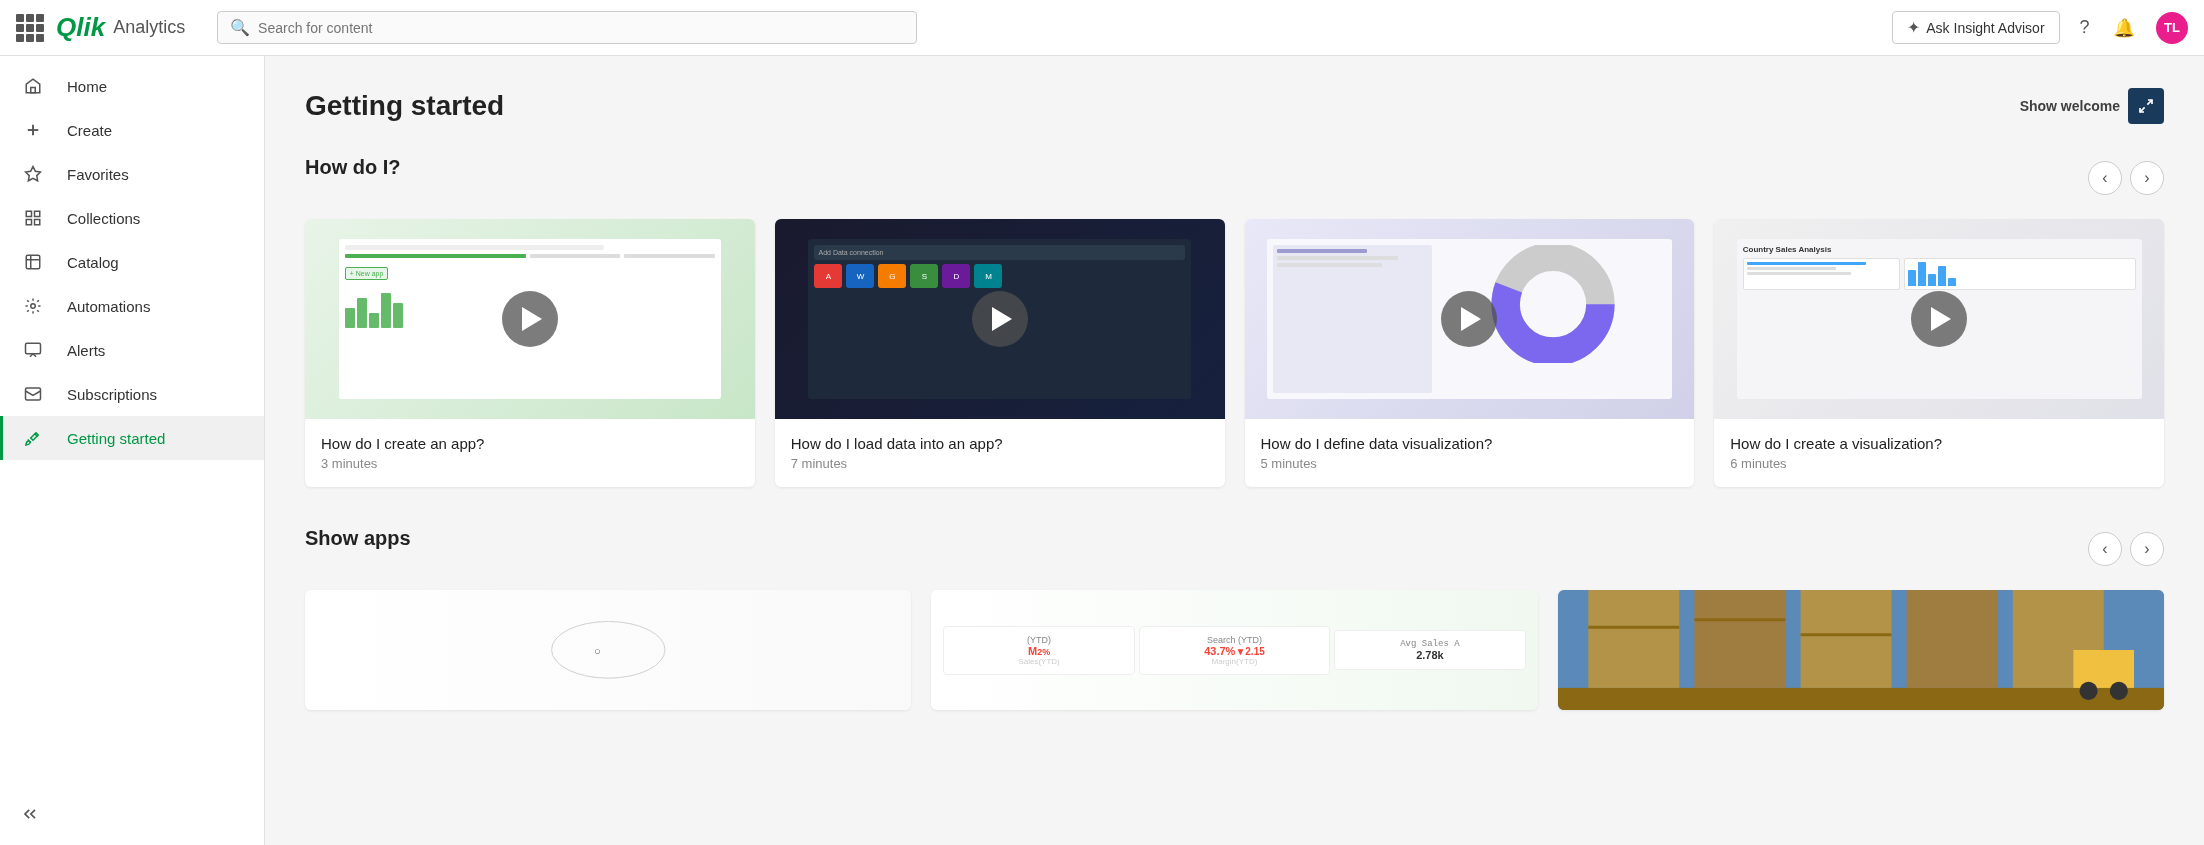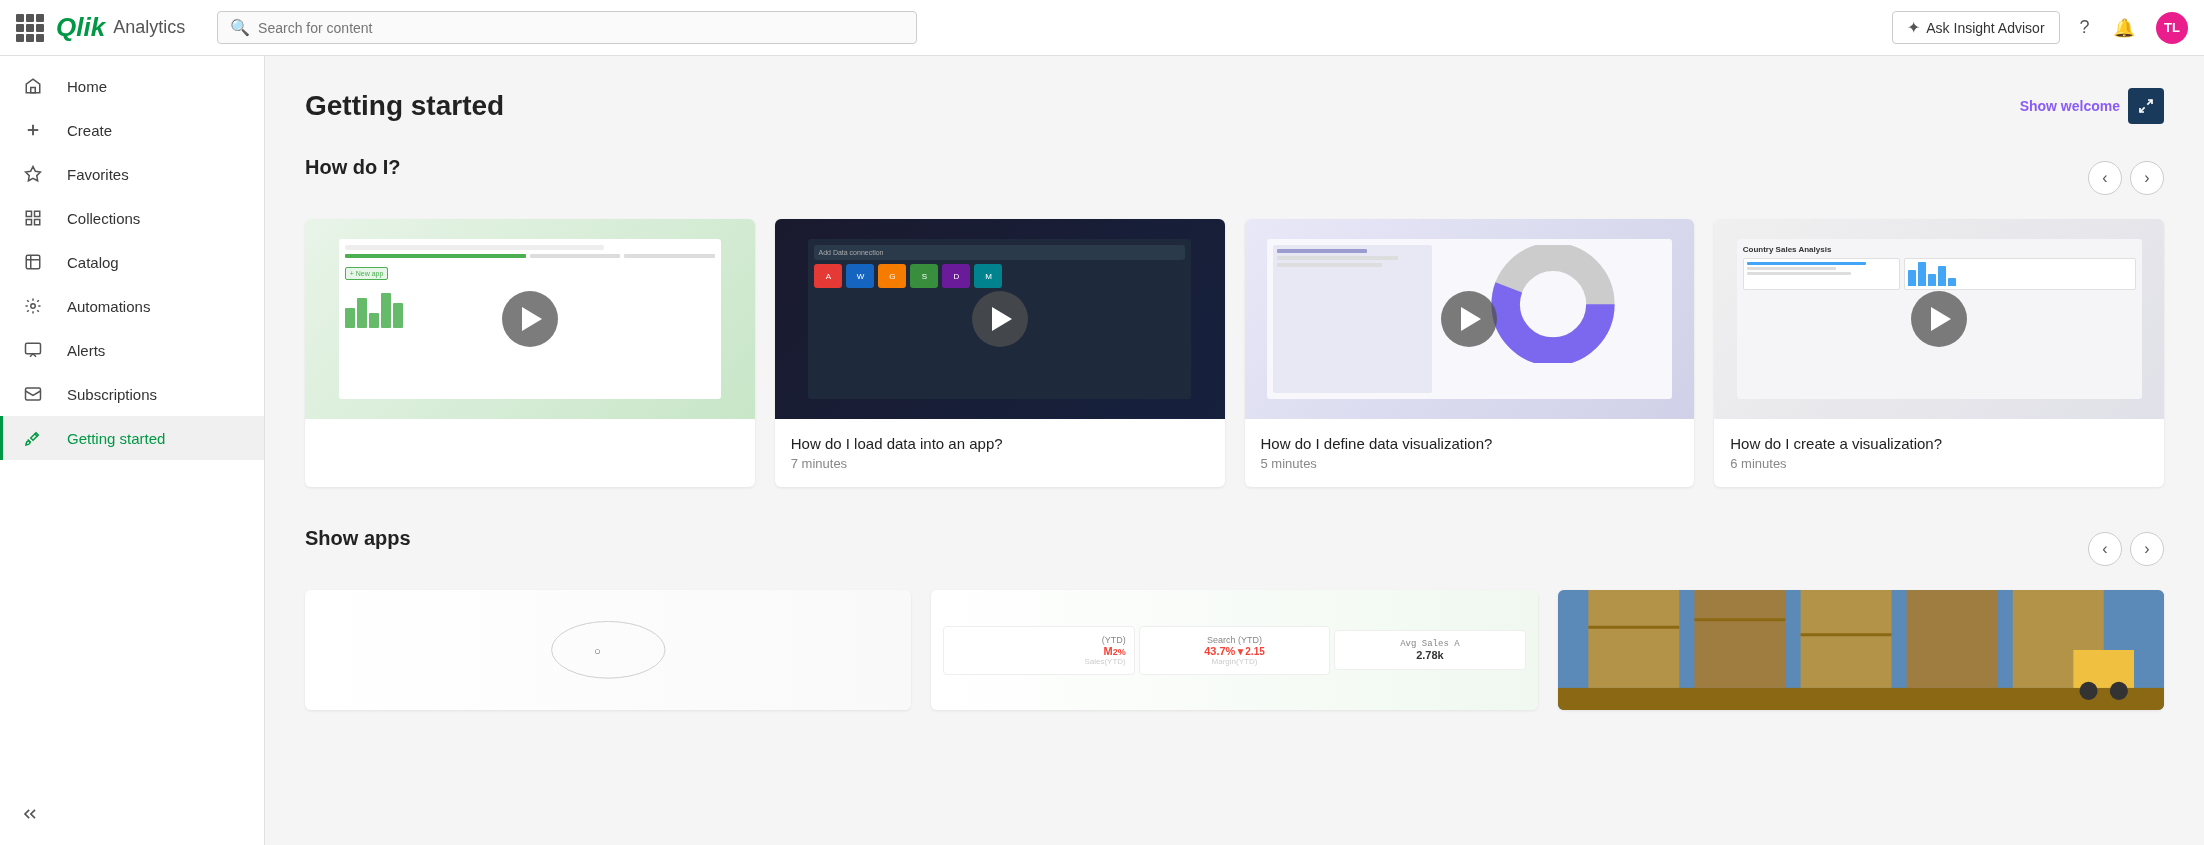--- a/index.html
+++ b/index.html
@@ -180,21 +180,21 @@
       align-items: center;
       justify-content: space-between;
     }
     .show-welcome-area {
       display: flex;
       align-items: center;
       gap: 8px;
     }
     .show-welcome-text {
       font-size: 14px;
-      color: #8b5cf6;
+      color: #404040;
       cursor: pointer;
     }
     .expand-btn {
       background: #1a3a5c;
       color: #fff;
       border: none;
       width: 36px;
       height: 36px;
       border-radius: 4px;
       display: flex;
@@ -511,20 +511,24 @@
                 <div style="width:10px;height:30px;background:#66bb6a;border-radius:1px"></div>
                 <div style="width:10px;height:15px;background:#66bb6a;border-radius:1px"></div>
                 <div style="width:10px;height:35px;background:#66bb6a;border-radius:1px"></div>
                 <div style="width:10px;height:25px;background:#66bb6a;border-radius:1px"></div>
               </div>
             </div>
             <div class="play-btn">
               <div class="play-triangle"></div>
             </div>
           </div>
+          <div class="video-card-body">
+            <div class="video-title">How do I create an app?</div>
+            <div class="video-duration">3 minutes</div>
+          </div>
         </div>
 
         <div class="video-card">
           <div class="video-thumb thumb-2">
             <div style="width:85%;height:80%;background:#1e293b;border-radius:3px;padding:6px;overflow:hidden;position:relative;">
               <div style="background:#2a3a4a;border-radius:3px;padding:4px;margin-bottom:4px;font-size:7px;color:#aaa;">Add Data connection</div>
               <div style="display:flex;gap:4px;flex-wrap:wrap;">
                 <div style="width:28px;height:24px;background:#e53935;border-radius:3px;display:flex;align-items:center;justify-content:center;font-size:8px;color:#fff;">A</div>
                 <div style="width:28px;height:24px;background:#1565c0;border-radius:3px;display:flex;align-items:center;justify-content:center;font-size:8px;color:#fff;">W</div>
                 <div style="width:28px;height:24px;background:#f57c00;border-radius:3px;display:flex;align-items:center;justify-content:center;font-size:8px;color:#fff;">G</div>
@@ -619,21 +623,21 @@
                 <ellipse cx="100" cy="40" rx="60" ry="30" fill="none" stroke="#ccc" stroke-width="1"></ellipse>
                 <ellipse cx="100" cy="40" rx="60" ry="30" fill="none" stroke="#e0e0e0" stroke-width="0.5" stroke-dasharray="4 4"></ellipse>
                 <text x="85" y="45" font-size="12" fill="#666">○</text>
               </svg>
             </div>
           </div>
         </div>
 
         <div class="demo-card demo-thumb-2">
           <div style="display:flex;gap:4px;padding:12px;height:100%;align-items:center;">
-            <div style="flex:1;background:#fff;border:1px solid #eee;padding:8px;border-radius:4px;text-align:right;">
+            <div style="flex:1;background:#fff;border:1px solid #eee;padding:8px;border-radius:4px;text-align:center;">
               <div style="font-size:9px;color:#888;">(YTD)</div>
               <div style="font-size:11px;font-weight:700;color:#f44336;">M<span style="font-size:9px">2%</span></div>
               <div style="font-size:8px;color:#ccc;">Sales(YTD)</div>
             </div>
             <div style="flex:1;background:#fff;border:1px solid #eee;padding:8px;border-radius:4px;text-align:center;">
               <div style="font-size:9px;color:#888;">Search (YTD)</div>
               <div style="font-size:11px;font-weight:700;color:#f44336;">43.7%<span style="font-size:10px">▼2.15</span></div>
               <div style="font-size:8px;color:#ccc;">Margin(YTD)</div>
             </div>
             <div style="flex:1;background:#fff;border:1px solid #eee;padding:8px;border-radius:4px;text-align:center;">

